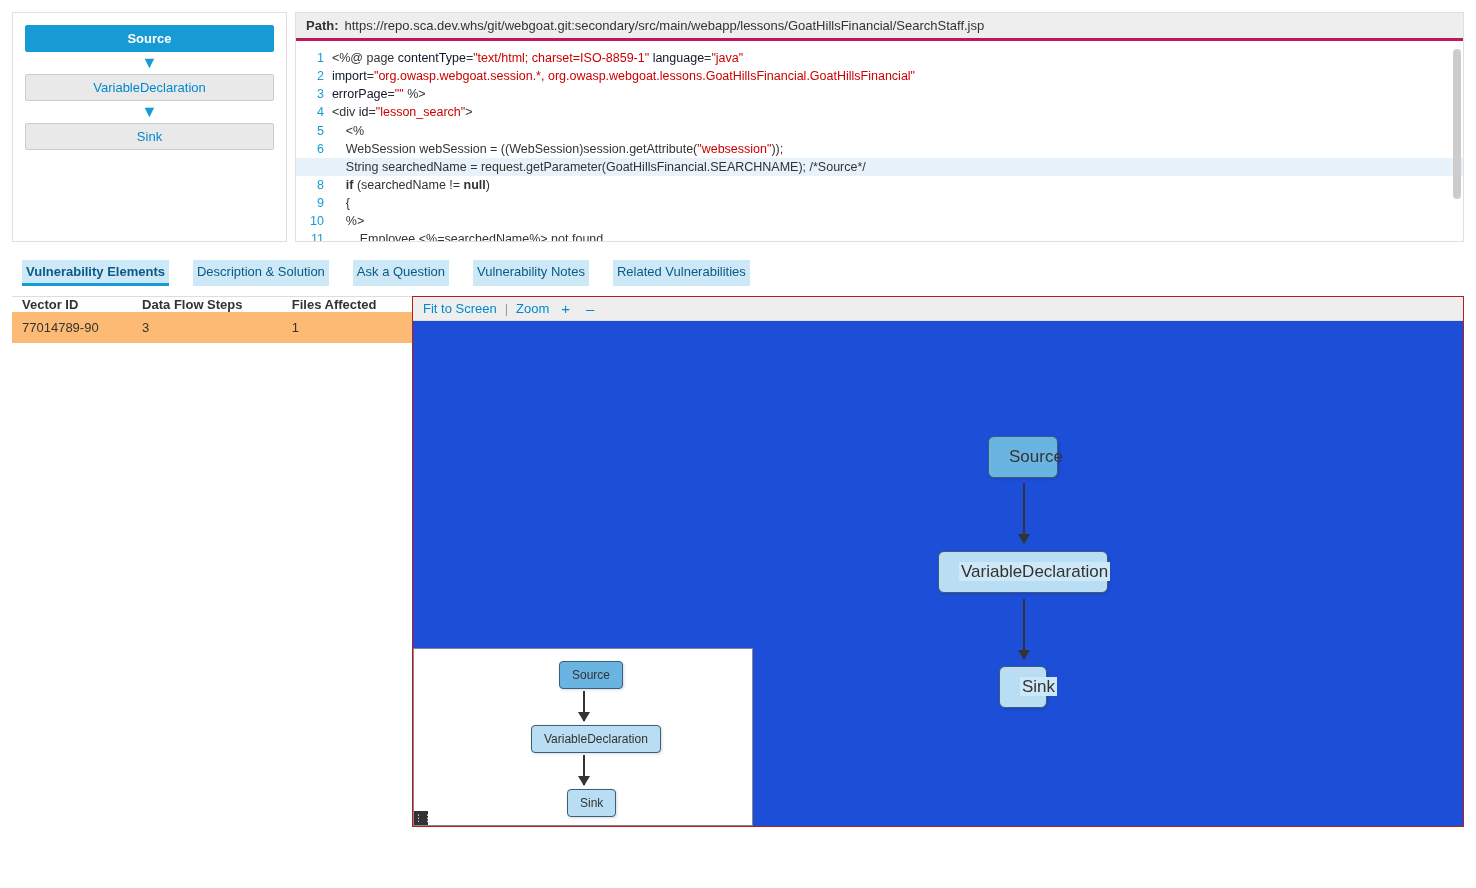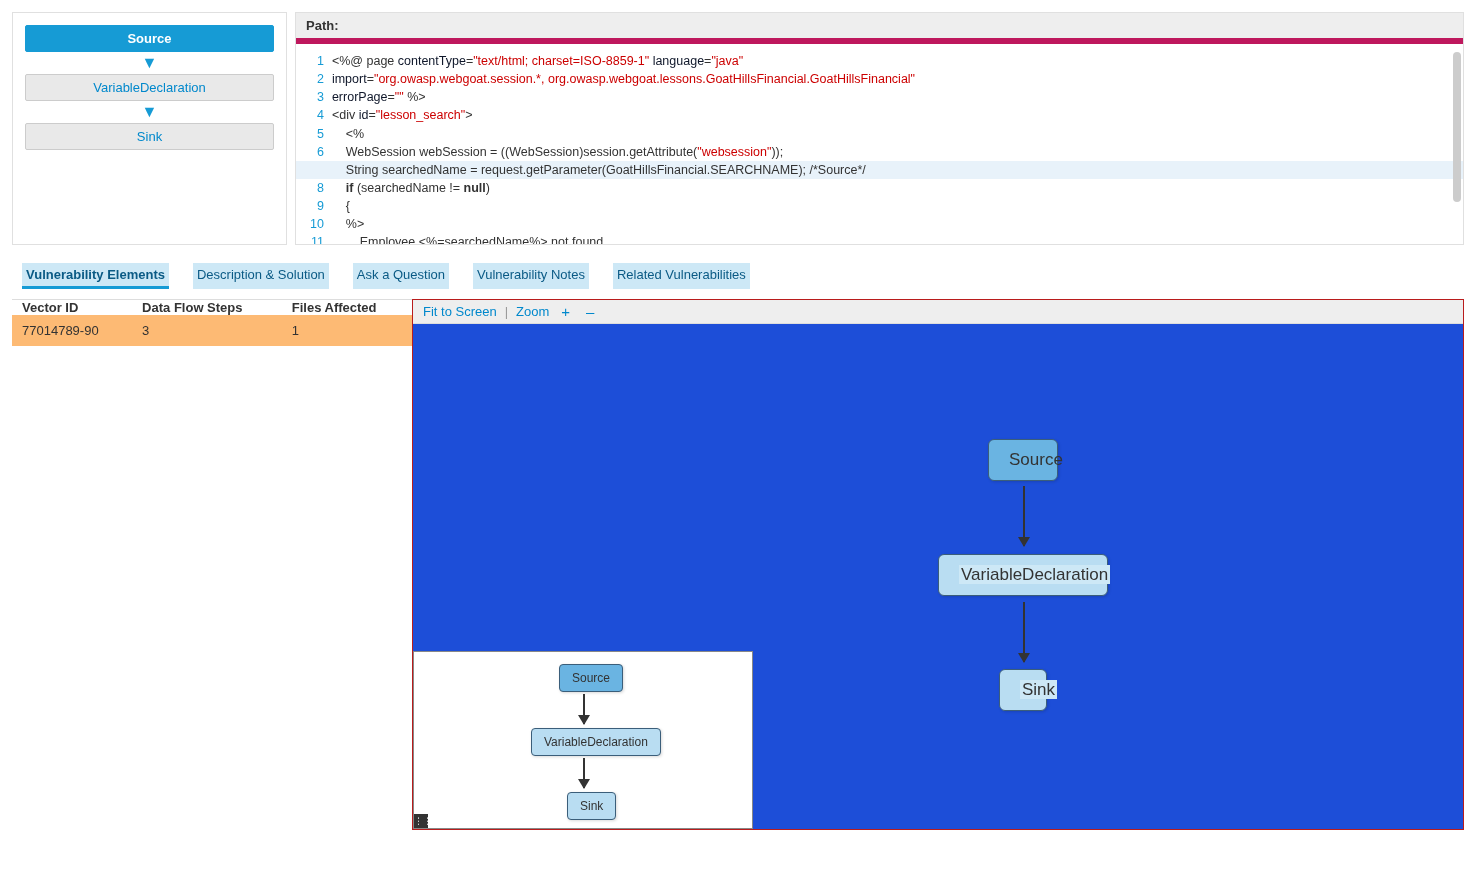--- a/index.html
+++ b/index.html
@@ -12,21 +12,21 @@
   .flow-step {
     border: 1px solid #ccc; background: #e9e9e9; color: #0088cc;
     text-align: center; padding: 5px 0; font-size: 13px; border-radius: 2px;
   }
   .flow-step.active { background: #169bd5; color: #fff; border-color: #169bd5; font-weight: 600; }
   .flow-arrow { text-align: center; color: #169bd5; padding: 3px 0; font-size: 16px; line-height: 1; }
 
   
   .code-panel { flex: 1; border: 1px solid #e0e0e0; display: flex; flex-direction: column; }
   .code-header {
-    background: #eee; border-bottom: 6px solid #be185d; padding: 5px 10px; font-size: 13px;
+    background: #eee; border-bottom: 3px solid #be185d; padding: 5px 10px; font-size: 13px;
     display: flex; gap: 6px;
   }
   .code-header b { font-weight: 700; }
   .code-body { position: relative; display: flex; overflow: hidden; height: 200px; }
   .code-gutter { padding: 8px 8px 8px 14px; text-align: right; color: #169bd5; font-size: 12.5px; line-height: 1.45; }
   .code-lines { padding: 8px 8px 8px 0; font-size: 12.5px; line-height: 1.45; flex: 1; white-space: pre; }
   .code-line { display: block; }
   .tok-str  { color: #c00; }
   .tok-kw   { font-weight: 700; }
   .tok-id   { color: #0f172a; }
@@ -99,20 +99,21 @@
         <div class="flow-arrow">▼</div>
         <div class="flow-step">VariableDeclaration</div>
         <div class="flow-arrow">▼</div>
         <div class="flow-step">Sink</div>
       </div>
   </div>
 
   <div class="code-panel">
     <div class="code-header">
       <b>Path:</b>
+      <span>https://repo.sca.dev.whs/git/webgoat.git:secondary/src/main/webapp/lessons/GoatHillsFinancial/SearchStaff.jsp</span>
     </div>
     <div class="code-body">
       <div class="code-gutter" id="code-gutter">
           <div>1</div>
           <div>2</div>
           <div>3</div>
           <div>4</div>
           <div>5</div>
           <div>6</div>
           <div>7</div>

